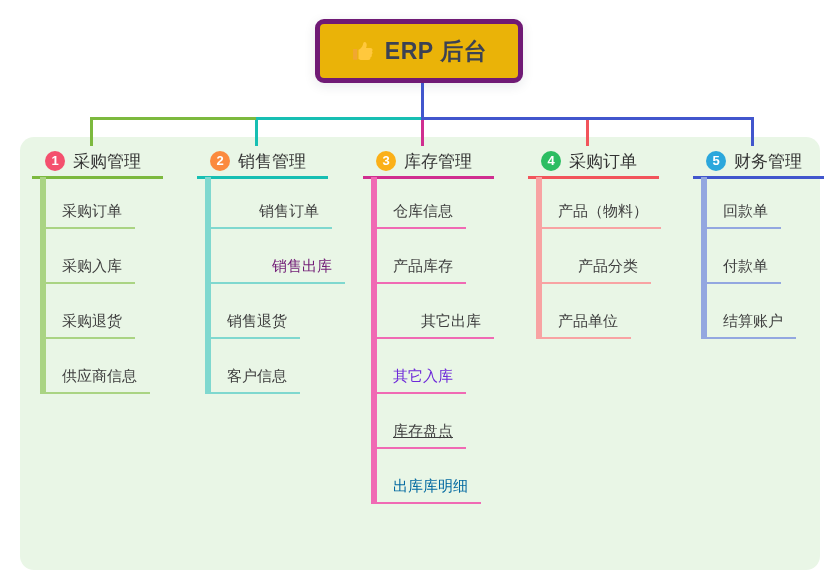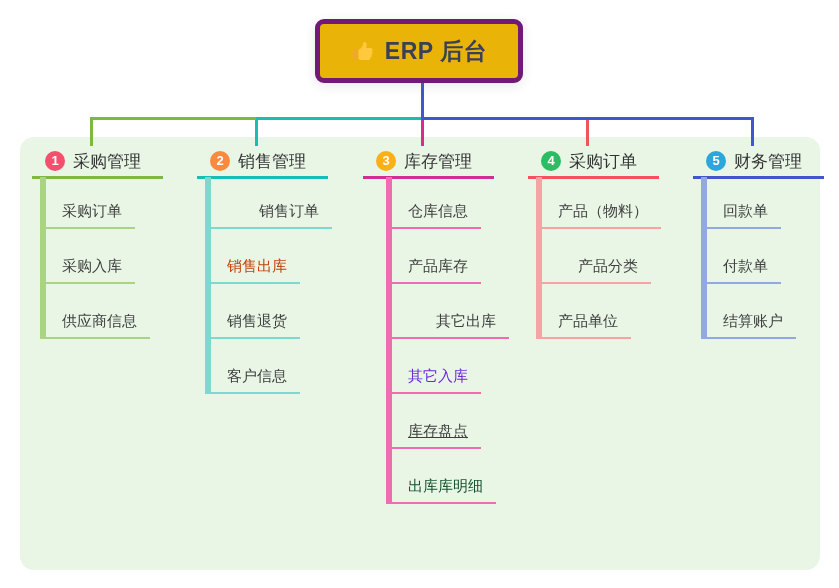--- a/index.html
+++ b/index.html
@@ -64,63 +64,66 @@
       <div class="branch-label" style="color: rgb(51, 51, 51);">采购管理</div>
     </div>
     <div class="items" style="left: 40px; top: 177px; border-left-color: rgb(170, 212, 131);">
       <div class="item" style="border-bottom-color: rgb(170, 212, 131);">
         <span style="color: rgb(63, 63, 63);">采购订单</span>
       </div>
       <div class="item" style="border-bottom-color: rgb(170, 212, 131);">
         <span style="color: rgb(63, 63, 63);">采购入库</span>
       </div>
       <div class="item" style="border-bottom-color: rgb(170, 212, 131);">
+        <span style="color: rgb(63, 63, 63);">采购退货</span>
+      </div>
+      <div class="item" style="border-bottom-color: rgb(170, 212, 131);">
         <span style="color: rgb(63, 63, 63);">供应商信息</span>
       </div>
     </div>
     <div class="branch-header" style="left: 197px; top: 146px; border-bottom-color: rgb(23, 191, 179);">
       <div class="badge" style="background: rgb(251, 138, 62);">2</div>
       <div class="branch-label" style="color: rgb(51, 51, 51);">销售管理</div>
     </div>
     <div class="items" style="left: 205px; top: 177px; border-left-color: rgb(127, 216, 207);">
       <div class="item" style="border-bottom-color: rgb(127, 216, 207); padding-left: 48px;">
         <span style="color: rgb(63, 63, 63);">销售订单</span>
       </div>
       <div class="item" style="border-bottom-color: rgb(127, 216, 207);">
-        <span style="color: #c2410c;">销售出库</span>
+        <span style="color: #701a75; margin-left: 45px;">销售出库</span>
       </div>
       <div class="item" style="border-bottom-color: rgb(127, 216, 207);">
         <span style="color: rgb(63, 63, 63);">销售退货</span>
       </div>
       <div class="item" style="border-bottom-color: rgb(127, 216, 207);">
         <span style="color: rgb(63, 63, 63);">客户信息</span>
       </div>
     </div>
     <div class="branch-header" style="left: 363px; top: 146px; border-bottom-color: rgb(208, 46, 144);">
       <div class="badge" style="background: rgb(251, 176, 24);">3</div>
       <div class="branch-label" style="color: rgb(51, 51, 51);">库存管理</div>
     </div>
-    <div class="items" style="left: 386px; top: 177px; border-left-color: rgb(240, 106, 180);">
+    <div class="items" style="left: 371px; top: 177px; border-left-color: rgb(240, 106, 180);">
       <div class="item" style="border-bottom-color: rgb(240, 106, 180);">
         <span style="color: rgb(63, 63, 63);">仓库信息</span>
       </div>
       <div class="item" style="border-bottom-color: rgb(240, 106, 180);">
         <span style="color: rgb(63, 63, 63);">产品库存</span>
       </div>
       <div class="item" style="border-bottom-color: rgb(240, 106, 180);">
         <span style="color: rgb(63, 63, 63); margin-left: 28px;">其它出库</span>
       </div>
       <div class="item" style="border-bottom-color: rgb(240, 106, 180);">
         <span style="color: #6d28d9;">其它入库</span>
       </div>
       <div class="item" style="border-bottom-color: rgb(240, 106, 180);">
         <span style="color: rgb(63, 63, 63); text-decoration: underline;">库存盘点</span>
       </div>
       <div class="item" style="border-bottom-color: rgb(240, 106, 180);">
-        <span style="color: #14532d;">出库库明细</span>
+        <span style="color: #0369a1;">出库库明细</span>
       </div>
     </div>
     <div class="branch-header" style="left: 528px; top: 146px; border-bottom-color: rgb(242, 84, 91);">
       <div class="badge" style="background: rgb(44, 189, 98);">4</div>
       <div class="branch-label" style="color: rgb(51, 51, 51);">采购订单</div>
     </div>
     <div class="items" style="left: 536px; top: 177px; border-left-color: rgb(248, 163, 163);">
       <div class="item" style="border-bottom-color: rgb(248, 163, 163);">
         <span style="color: rgb(63, 63, 63);">产品（物料）</span>
       </div>

